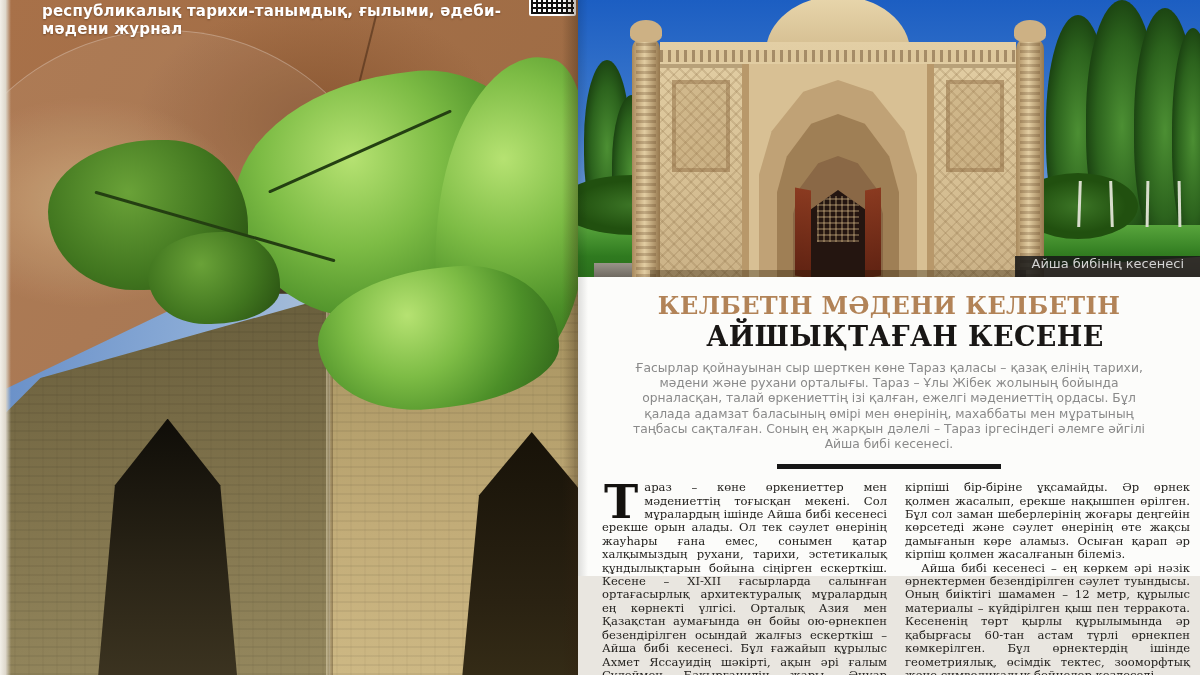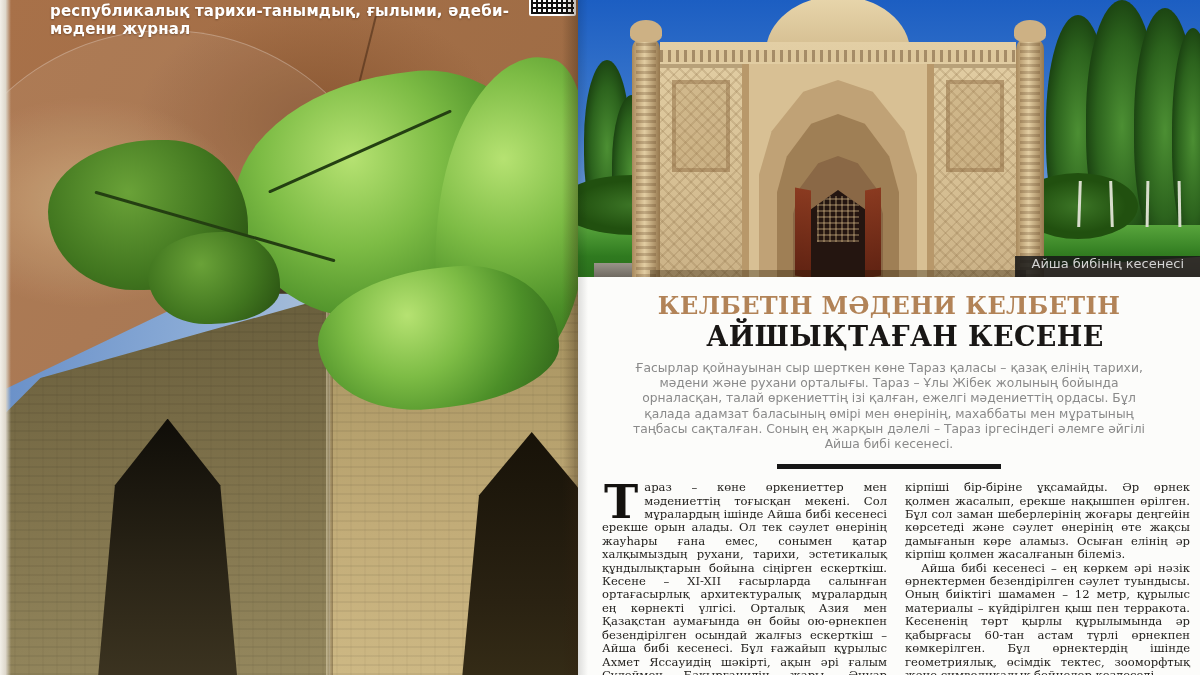--- a/index.html
+++ b/index.html
@@ -43,30 +43,30 @@
   .l1{left:235px;top:75px;width:320px;height:240px;transform:rotate(-8deg);}
   .l2{left:438px;top:55px;width:150px;height:330px;transform:rotate(8deg);}
   .l3{left:48px;top:140px;width:200px;height:150px;}
   .l4{left:318px;top:268px;width:240px;height:140px;transform:rotate(-5deg);}
   .l5{left:148px;top:232px;width:132px;height:92px;}
   .branch{position:absolute;height:3px;background:#243f12;border-radius:2px;}
   .br1{left:90px;top:225px;width:250px;transform:rotate(16deg);}
   .br2{left:260px;top:150px;width:200px;transform:rotate(-24deg);}
 
   .cover-header{position:absolute;left:42px;top:2px;width:492px;color:#ffffff;
-    font:700 15px/1.2 "DejaVu Sans",sans-serif;letter-spacing:0.2px;text-shadow:0 1px 2px rgba(60,30,10,0.45);margin-left:8px;}
+    font:700 15px/1.2 "DejaVu Sans",sans-serif;letter-spacing:0.2px;text-shadow:0 1px 2px rgba(60,30,10,0.45);}
   .qr{position:absolute;left:529px;top:-5px;width:47px;height:21px;background:#ffffff;border-radius:2px;padding:2px;box-sizing:border-box;}
   .qr-pattern{width:100%;height:100%;
     background-image:repeating-linear-gradient(90deg,#111 0 2px,transparent 2px 5px),
                      repeating-linear-gradient(0deg,#111 0 2px,transparent 2px 5px);}
   .page-edge{position:absolute;left:0;top:0;width:11px;height:100%;background:linear-gradient(to right,#f2efe8,#ded8cc 50%,rgba(222,216,204,0));}
   .gutter{position:absolute;right:0;top:0;width:16px;height:100%;background:linear-gradient(to right,rgba(0,0,0,0),rgba(50,33,16,0.35));}
 
   
-  .page{position:absolute;left:578px;top:0;width:622px;height:675px;background:#fcfcfa;}
+  .page{position:absolute;left:578px;top:0;width:622px;height:576px;background:#fcfcfa;}
   .page::before{content:"";position:absolute;left:0;top:0;width:10px;height:100%;background:linear-gradient(to right,rgba(0,0,0,0.12),transparent);z-index:5;}
   .photo{position:relative;width:100%;height:277px;overflow:hidden;margin:0;}
   .p-sky{position:absolute;inset:0;background:linear-gradient(180deg,#1c5ec2 0%,#3f7bcd 45%,#7ea8de 82%,#a8c4e6 100%);}
   .poplar{position:absolute;border-radius:50%/46%;background:radial-gradient(closest-side,#4c8f33,#2c631d 70%,#1c4512);}
   .tp1{left:468px;top:15px;width:64px;height:235px;}
   .tp2{left:508px;top:0px;width:72px;height:252px;}
   .tp3{left:556px;top:8px;width:62px;height:246px;}
   .tp4{left:594px;top:28px;width:42px;height:222px;}
   .tp5{left:6px;top:60px;width:46px;height:175px;}
   .tp6{left:34px;top:95px;width:40px;height:150px;}
@@ -215,19 +215,19 @@
 
     <p class="lead" style="color: rgb(138, 138, 138);">Ғасырлар қойнауынан сыр шерткен көне Тараз қаласы – қазақ елінің тарихи, мәдени және рухани орталығы. Тараз – Ұлы Жібек жолының бойында орналасқан, талай өркениеттің ізі қалған, ежелгі мәдениеттің ордасы. Бұл қалада адамзат баласының өмірі мен өнерінің, махаббаты мен мұратының таңбасы сақталған. Соның ең жарқын дәлелі – Тараз іргесіндегі әлемге әйгілі Айша бибі кесенесі.</p>
     <div class="divider"></div>
 
     <div class="columns" style="color: rgb(36, 34, 31);">
       <div class="col">
         <p><span class="dropcap">Т</span><span>араз – көне өркениеттер мен мәдениеттің тоғысқан мекені. Сол мұралардың ішінде Айша бибі кесенесі ерекше орын алады. Ол тек сәулет өнерінің жауһары ғана емес, сонымен қатар халқымыздың рухани, тарихи, эстетикалық құндылықтарын бойына сіңірген ескерткіш. Кесене – XI-XII ғасырларда салынған ортағасырлық архитектуралық мұралардың ең көрнекті үлгісі. Орталық Азия мен Қазақстан аумағында өн бойы ою-өрнекпен безендірілген осындай жалғыз ескерткіш – Айша бибі кесенесі. Бұл ғажайып құрылыс Ахмет Яссауидің шәкірті, ақын әрі ғалым Сүлеймен Бақырғанидің жары, Әнуар бегімнің қызы Айша бибінің мәңгілік мекеніне тұрғызылған. Кесенені Қарахан өзінің сүйікті жары Айша бибіге деген шексіз махаббатының белгісі ретінде салдырғаны белгілі.</span></p>
 
       </div>
       <div class="col">
-        <p>кірпіші бір-біріне ұқсамайды. Әр өрнек қолмен жасалып, ерекше нақышпен өрілген. Бұл сол заман шеберлерінің жоғары деңгейін көрсетеді және сәулет өнерінің өте жақсы дамығанын көре аламыз. Осыған елінің әр кірпіш қолмен жасалғанын білеміз.</p>
+        <p>кірпіші бір-біріне ұқсамайды. Әр өрнек қолмен жасалып, ерекше нақышпен өрілген. Бұл сол заман шеберлерінің жоғары деңгейін көрсетеді және сәулет өнерінің өте жақсы дамығанын көре аламыз. Осыған қарап әр кірпіш қолмен жасалғанын білеміз.</p>
         <p class="indent">Айша бибі кесенесі – ең көркем әрі нәзік өрнектермен безендірілген сәулет туындысы. Оның биіктігі шамамен – 12 метр, құрылыс материалы – күйдірілген қыш пен терракота. Кесененің төрт қырлы құрылымында әр қабырғасы 60-тан астам түрлі өрнекпен көмкерілген. Бұл өрнектердің ішінде геометриялық, өсімдік тектес, зооморфтық және символикалық бейнелер кездеседі.</p>
 
       </div>
     </div>
   </section>
 </div>
 
 </body></html>

